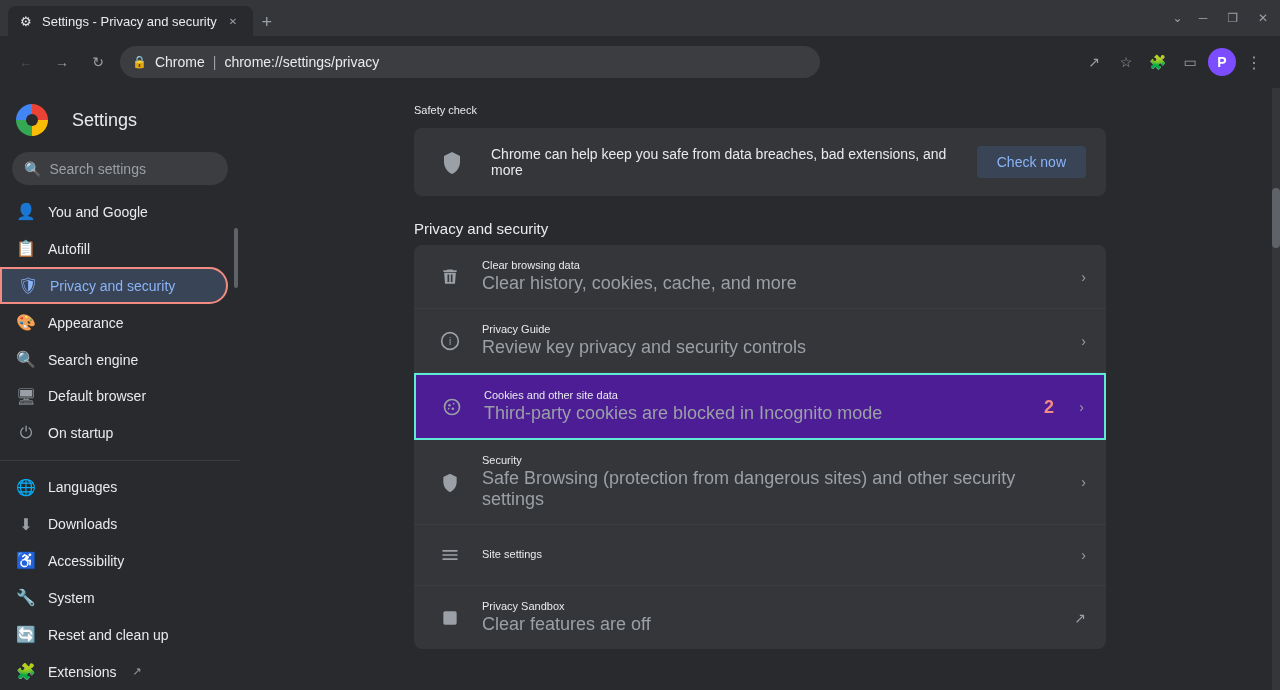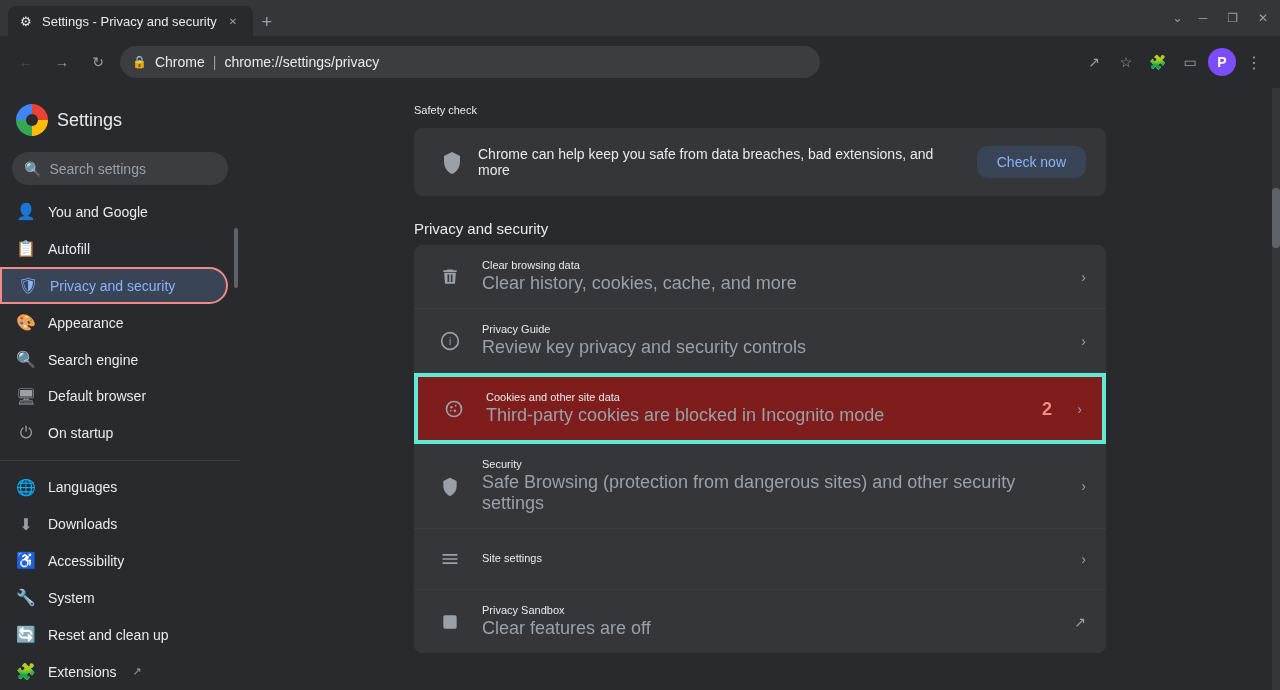--- a/index.html
+++ b/index.html
@@ -139,21 +139,21 @@
       background: #292a2d;
       flex-shrink: 0;
       display: flex;
       flex-direction: column;
       overflow-y: auto;
       position: relative;
     }
     .sidebar-header {
       display: flex;
       align-items: center;
-      gap: 9px;
+      gap: 24px;
       padding: 16px 16px 8px;
     }
     .chrome-logo {
       width: 32px; height: 32px;
       border-radius: 50%;
       background: conic-gradient(#ea4335 0 25%, #fbbc05 25% 50%, #34a853 50% 75%, #4285f4 75%);
       display: flex; align-items: center; justify-content: center;
       flex-shrink: 0;
     }
     .chrome-logo-inner {
@@ -227,36 +227,36 @@
       font-weight: 500;
       color: #e8eaed;
       margin-bottom: 12px;
     }
     .safety-check-card {
       background: #35363a;
       border-radius: 8px;
       padding: 16px 20px;
       display: flex;
       align-items: center;
-      gap: 8px;
+      gap: 21px;
       margin-bottom: 24px;
     }
     .shield-icon-wrap {
       width: 36px; height: 36px;
       flex-shrink: 0;
       display: flex; align-items: center; justify-content: center;
       color: #9aa0a6;
       font-size: 20px;
     }
     .safety-text { flex: 1; font-size: 14px; color: #e8eaed; }
     .check-now-btn {
       background: #394457;
       color: #8ab4f8;
       border: none;
-      border-radius: 11px;
+      border-radius: 4px;
       padding: 8px 20px;
       font-size: 14px;
       cursor: pointer;
       white-space: nowrap;
     }
 
     
     .privacy-section-title {
       font-size: 15px;
       font-weight: 500;
@@ -460,21 +460,21 @@
               <text x="12" y="17" text-anchor="middle" font-size="12" fill="#9aa0a6">i</text>
             </svg>
           </div>
           <div class="item-text">
             <div class="item-title">Privacy Guide</div>
             <div class="item-subtitle">Review key privacy and security controls</div>
           </div>
           <span class="item-arrow">›</span>
         </div>
 
-        <div class="settings-item highlighted" style="background:#7f1d1d; border: 4px solid #5eead4; position:relative;">
+        <div class="settings-item highlighted" style="background:#4c1d95; border: 2px solid #5eead4; position:relative;">
           <div class="item-icon">
             <svg width="20" height="20" viewBox="0 0 24 24" fill="#9aa0a6">
               <circle cx="12" cy="12" r="9" stroke="#9aa0a6" stroke-width="2" fill="none"></circle>
               <circle cx="9" cy="10" r="1.5" fill="#9aa0a6"></circle>
               <circle cx="14" cy="8" r="1" fill="#9aa0a6"></circle>
               <circle cx="13" cy="14" r="1.5" fill="#9aa0a6"></circle>
               <circle cx="8" cy="14" r="1" fill="#9aa0a6"></circle>
             </svg>
           </div>
           <div class="item-text">

